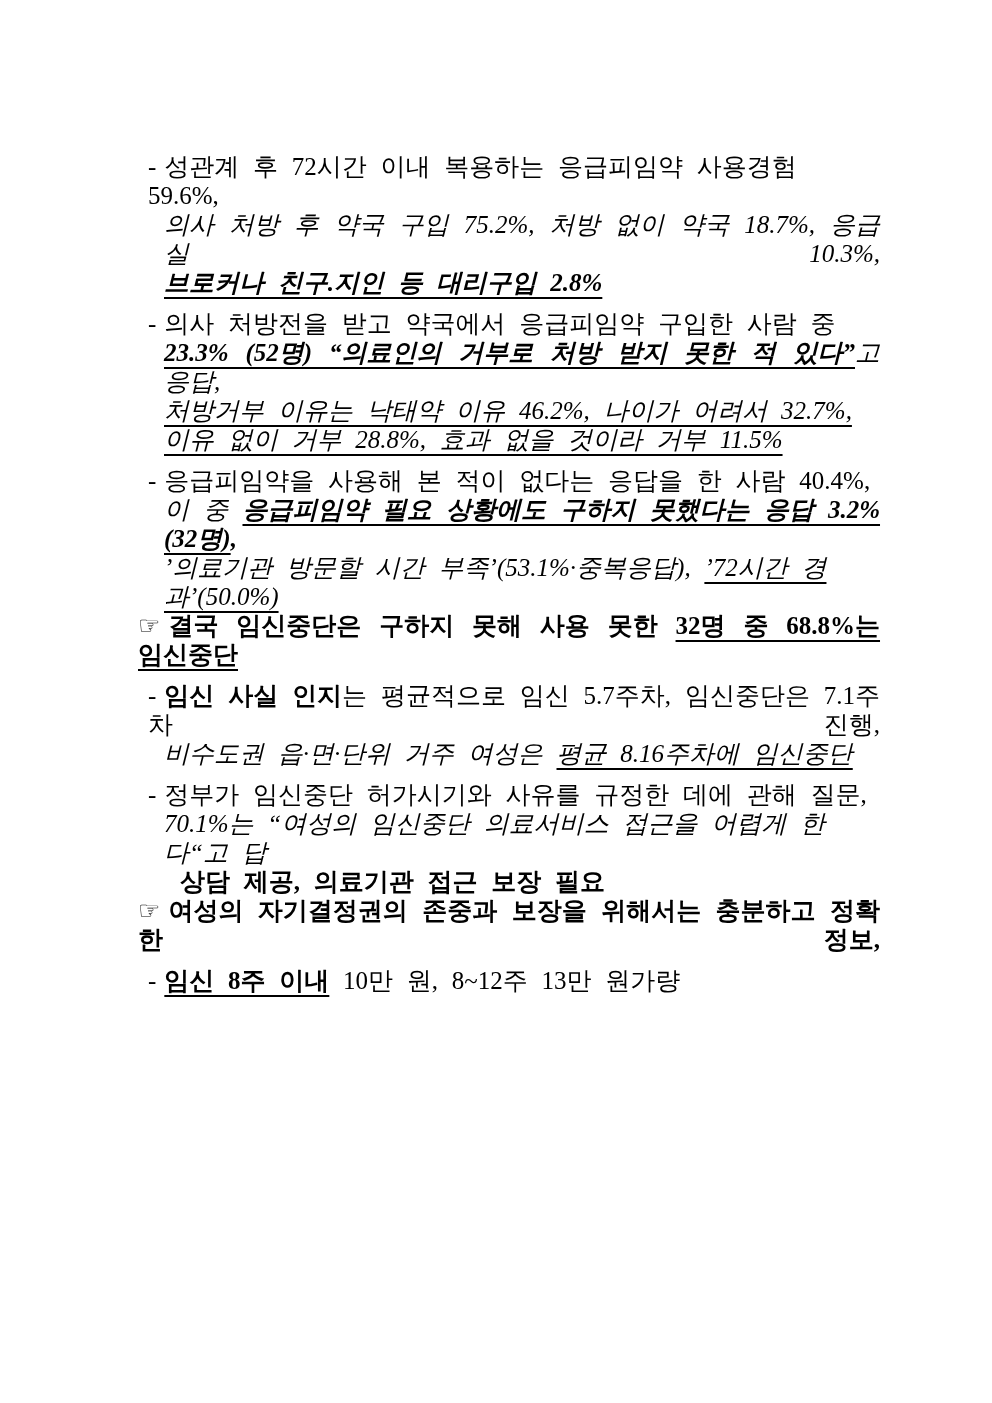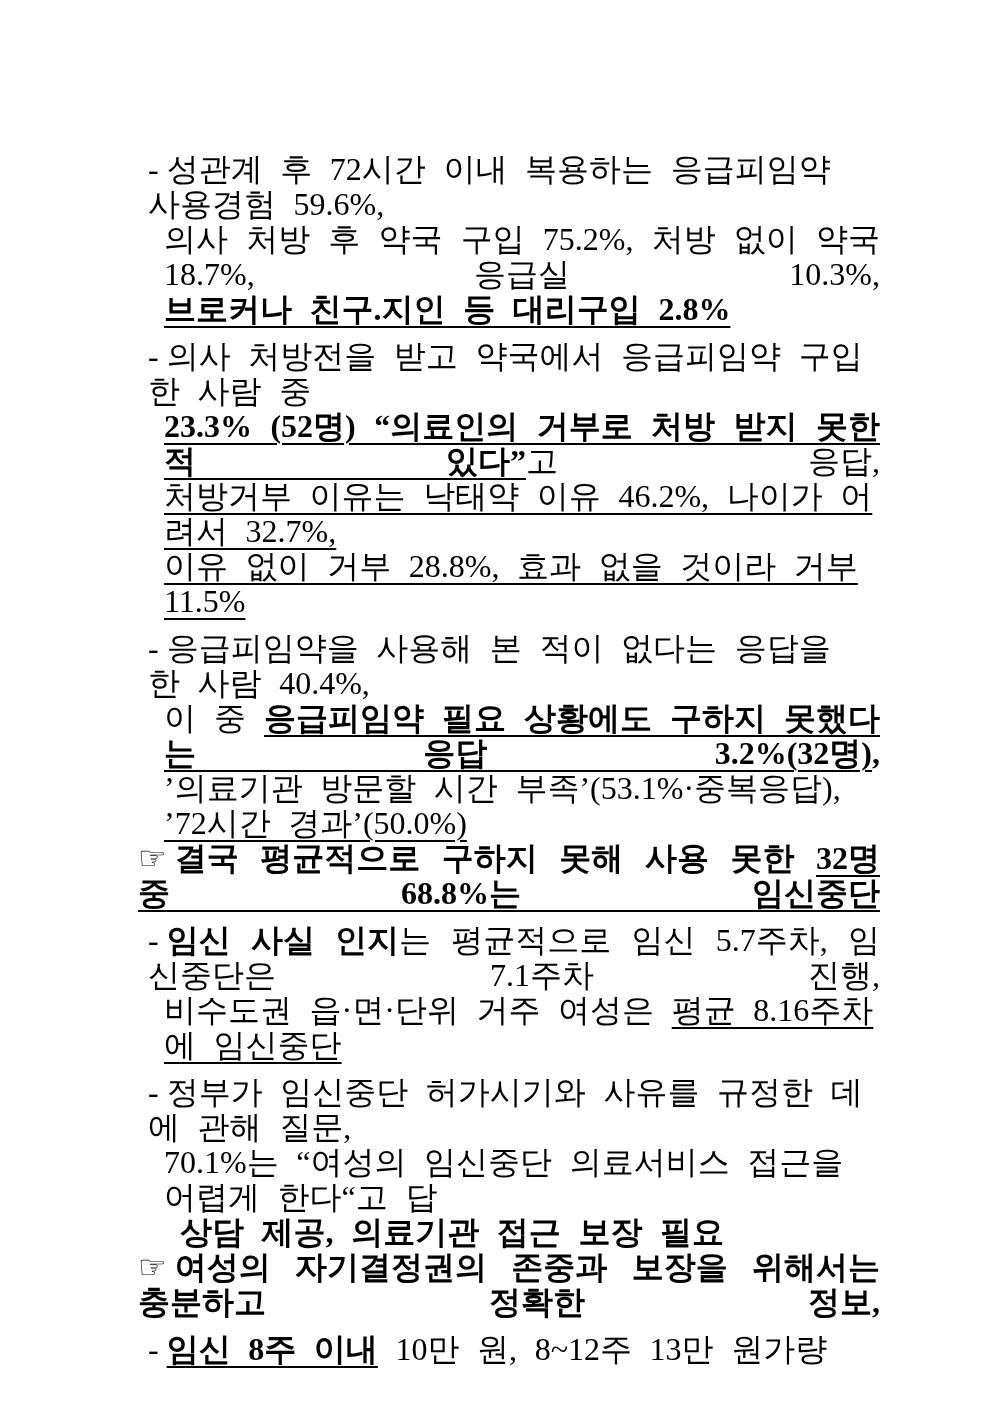--- a/index.html
+++ b/index.html
@@ -15,28 +15,28 @@
   }
   .content {
     position: absolute;
     left: 118px;
     top: 152px;
     width: 762px;
   }
   .block { margin-top: 12px; }
   .block:first-child { margin-top: 0; }
   .line {
-    font-size: 32px;
-    line-height: 35px;
+    font-size: 25px;
+    line-height: 29px;
     word-spacing: 0.30em;
     white-space: normal;
   }
   .line.jl { text-align: justify; text-align-last: justify; }
   .dash         { padding-left: 30px; }
-  .cont         { padding-left: 46px; }
+  .cont         { padding-left: 46px; font-style: italic; }
   .pointer      { padding-left: 20px; }
   .pointer-cont { padding-left: 62px; }
   .circle       { padding-left: 0; }
   .sub          { padding-left: 30px; }
   .sub-cont     { padding-left: 50px; }
   .marker { margin-right: 8px; }
   .b { font-weight: bold; }
   .u {
     text-decoration: underline;
     text-underline-offset: 6px;
@@ -58,21 +58,21 @@
         <div class="block">
           <div class="line dash"><span class="marker">-</span><span>의사 처방전을 받고 약국에서 응급피임약 구입한 사람 중</span></div>
           <div class="line cont jl"><span class="b u">23.3% (52명) “의료인의 거부로 처방 받지 못한 적 있다”</span><span>고 응답,</span></div>
           <div class="line cont"><span class="u">처방거부 이유는 낙태약 이유 46.2%, 나이가 어려서 32.7%,</span></div>
           <div class="line cont"><span class="u">이유 없이 거부 28.8%, 효과 없을 것이라 거부 11.5%</span></div>
         </div>
         <div class="block">
           <div class="line dash"><span class="marker">-</span><span>응급피임약을 사용해 본 적이 없다는 응답을 한 사람 40.4%,</span></div>
           <div class="line cont jl"><span>이 중 </span><span class="b u">응급피임약 필요 상황에도 구하지 못했다는 응답 3.2%(32명)</span><span class="b">,</span></div>
           <div class="line cont"><span>’의료기관 방문할 시간 부족’(53.1%·중복응답), </span><span class="u">’72시간 경과’(50.0%)</span></div>
-          <div class="line pointer jl"><span class="marker">☞</span><span class="b">결국 평균적으로 구하지 못해 사용 못한 </span><span class="b u">32명 중 68.8%는 임신중단</span></div>
+          <div class="line pointer jl"><span class="marker">☞</span><span class="b">결국 임신중단은 구하지 못해 사용 못한 </span><span class="b u">32명 중 68.8%는 임신중단</span></div>
         </div>
         <div class="block">
           <div class="line dash jl"><span class="marker">-</span><span class="b">임신 사실 인지</span><span>는 평균적으로 임신 5.7주차, 임신중단은 7.1주차 진행,</span></div>
           <div class="line cont"><span>비수도권 읍·면·단위 거주 여성은 </span><span class="u">평균 8.16주차에 임신중단</span></div>
         </div>
         <div class="block">
           <div class="line dash"><span class="marker">-</span><span>정부가 임신중단 허가시기와 사유를 규정한 데에 관해 질문,</span></div>
           <div class="line cont"><span>70.1%는 “여성의 임신중단 의료서비스 접근을 어렵게 한다“고 답</span></div>
           <div class="line pointer-cont"><span class="b">상담 제공, 의료기관 접근 보장 필요</span></div>
           <div class="line pointer jl"><span class="marker">☞</span><span class="b">여성의 자기결정권의 존중과 보장을 위해서는 충분하고 정확한 정보,</span></div>

